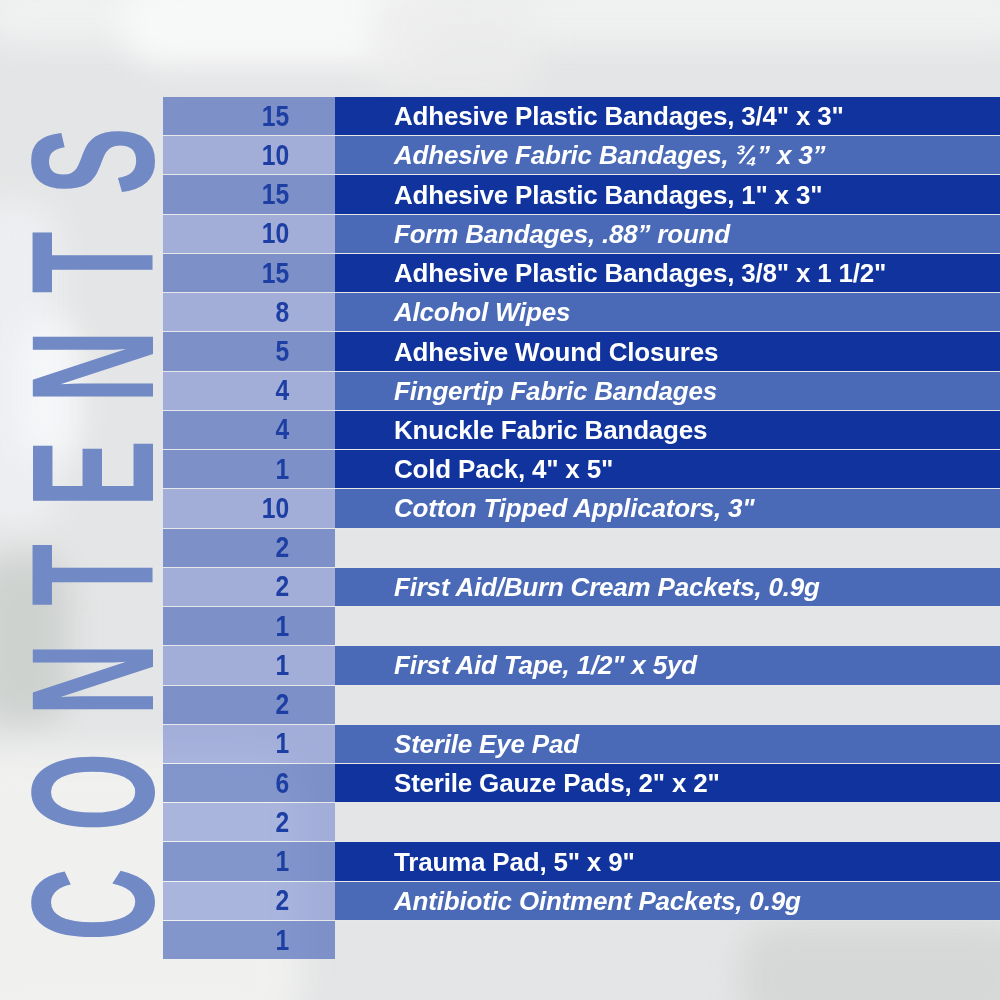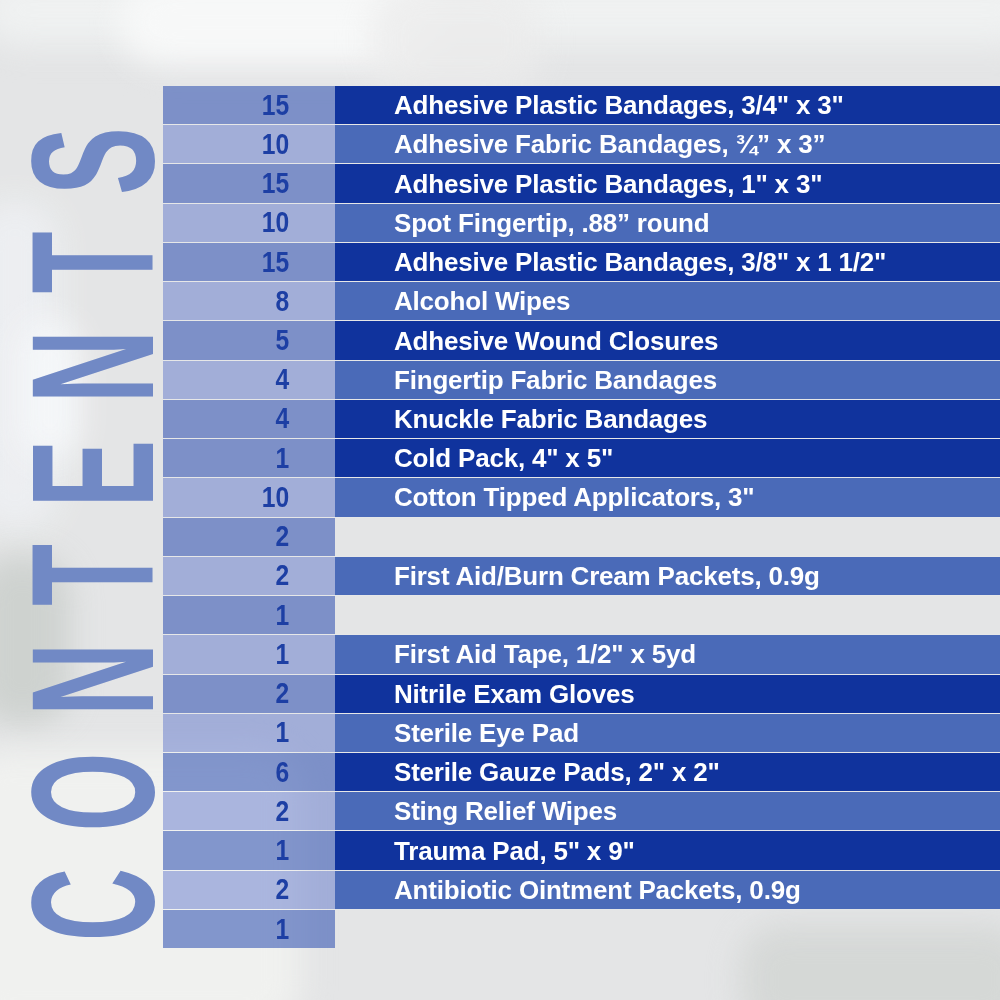--- a/index.html
+++ b/index.html
@@ -24,21 +24,21 @@
     position:absolute;left:92px;top:516px;
     transform:translate(-50%,-50%) rotate(-90deg) scaleX(0.58);
     white-space:nowrap;
     font-size:175px;font-weight:bold;letter-spacing:0.36em;
     color:var(--title-color,#7189c5);
     line-height:1;
   }
 
   
   .contents-table{
-    position:absolute;left:163px;top:86px;width:837px;height:862px;
+    position:absolute;left:163px;top:97px;width:837px;height:862px;
     display:flex;flex-direction:column;
   }
   .row{flex:1;display:flex;align-items:stretch;}
   .row + .row{border-top:1px solid rgba(255,255,255,0.10);}
   .qty-cell{
     width:172px;box-sizing:border-box;
     display:flex;align-items:center;justify-content:flex-end;
     padding-right:46px;
   }
   .qty-cell span{
@@ -51,21 +51,21 @@
   .item-cell{
     flex:1;box-sizing:border-box;
     display:flex;align-items:center;
     padding-left:59px;
     font-size:26px;font-weight:bold;
     color:var(--item-text,#ffffff);
     letter-spacing:-0.2px;
     line-height:1;
   }
   .row.dark  .item-cell{background:var(--row-dark,#10339d);}
-  .row.light .item-cell{background:var(--row-light,#4a6ab8);}
+  .row.light .item-cell{background:var(--row-light,#4a6ab8);font-style:italic;}
   .row.dark  .qty-cell{background:var(--qty-bg-dark,rgba(40,75,175,0.55));}
   .row.light .qty-cell{background:var(--qty-bg-light,rgba(55,85,195,0.38));}
 </style>
 </head>
 <body>
 
 <div class="canvas" style="--page-bg: #e4e5e6; --row-dark: #10339d; --row-light: #4a6ab8; --qty-bg-dark: rgba(40,75,175,0.55); --qty-bg-light: rgba(55,85,195,0.38); --qty-text: #1d3fa4; --item-text: #ffffff; --title-color: #7189c5;">
 
   <div>
     <div class="blob b1"></div>
@@ -96,21 +96,21 @@
       <div class="row dark">
         <div class="qty-cell">
           <span>15</span>
         </div>
         <div class="item-cell">Adhesive Plastic Bandages, 1" x 3"</div>
       </div>
       <div class="row light">
         <div class="qty-cell">
           <span>10</span>
         </div>
-        <div class="item-cell">Spot Fingertip, .88” round</div>
+        <div class="item-cell">Form Bandages, .88” round</div>
       </div>
       <div class="row dark">
         <div class="qty-cell">
           <span>15</span>
         </div>
         <div class="item-cell">Adhesive Plastic Bandages, 3/8" x 1 1/2"</div>
       </div>
       <div class="row light">
         <div class="qty-cell">
           <span>8</span>
@@ -166,39 +166,37 @@
       <div class="row light">
         <div class="qty-cell">
           <span>1</span>
         </div>
         <div class="item-cell">First Aid Tape, 1/2" x 5yd</div>
       </div>
       <div class="row dark">
         <div class="qty-cell">
           <span>2</span>
         </div>
-        <div class="item-cell">Nitrile Exam Gloves</div>
       </div>
       <div class="row light">
         <div class="qty-cell">
           <span>1</span>
         </div>
         <div class="item-cell">Sterile Eye Pad</div>
       </div>
       <div class="row dark">
         <div class="qty-cell">
           <span>6</span>
         </div>
         <div class="item-cell">Sterile Gauze Pads, 2" x 2"</div>
       </div>
       <div class="row light">
         <div class="qty-cell">
           <span>2</span>
         </div>
-        <div class="item-cell">Sting Relief Wipes</div>
       </div>
       <div class="row dark">
         <div class="qty-cell">
           <span>1</span>
         </div>
         <div class="item-cell">Trauma Pad, 5" x 9"</div>
       </div>
       <div class="row light">
         <div class="qty-cell">
           <span>2</span>

